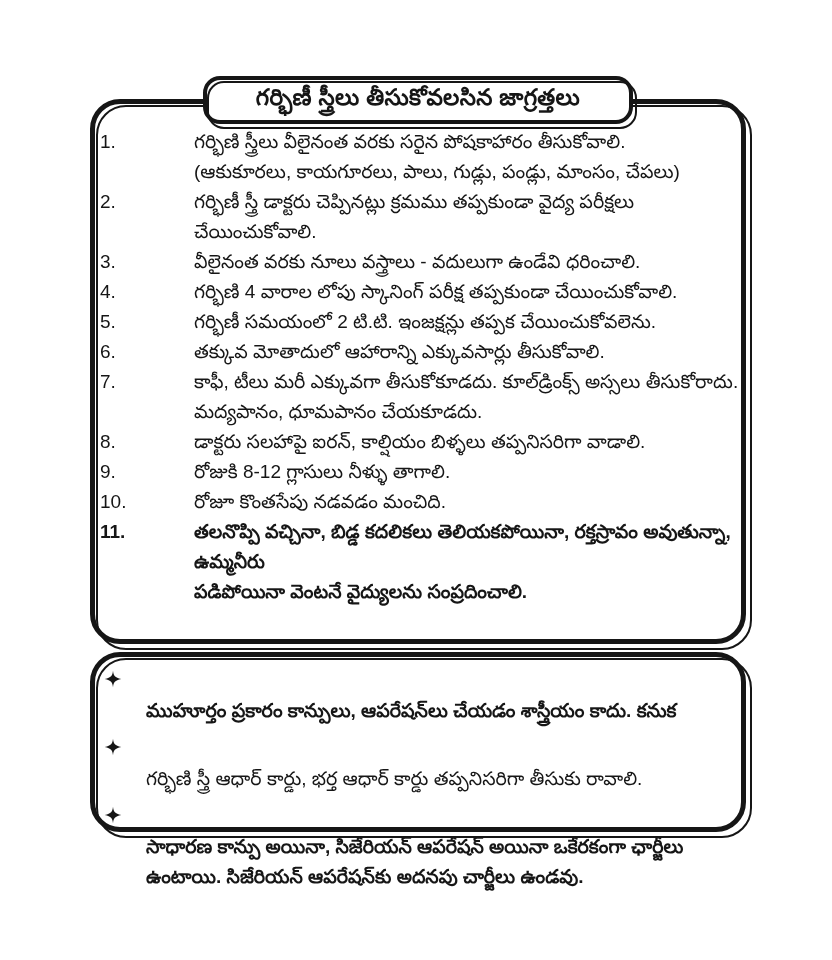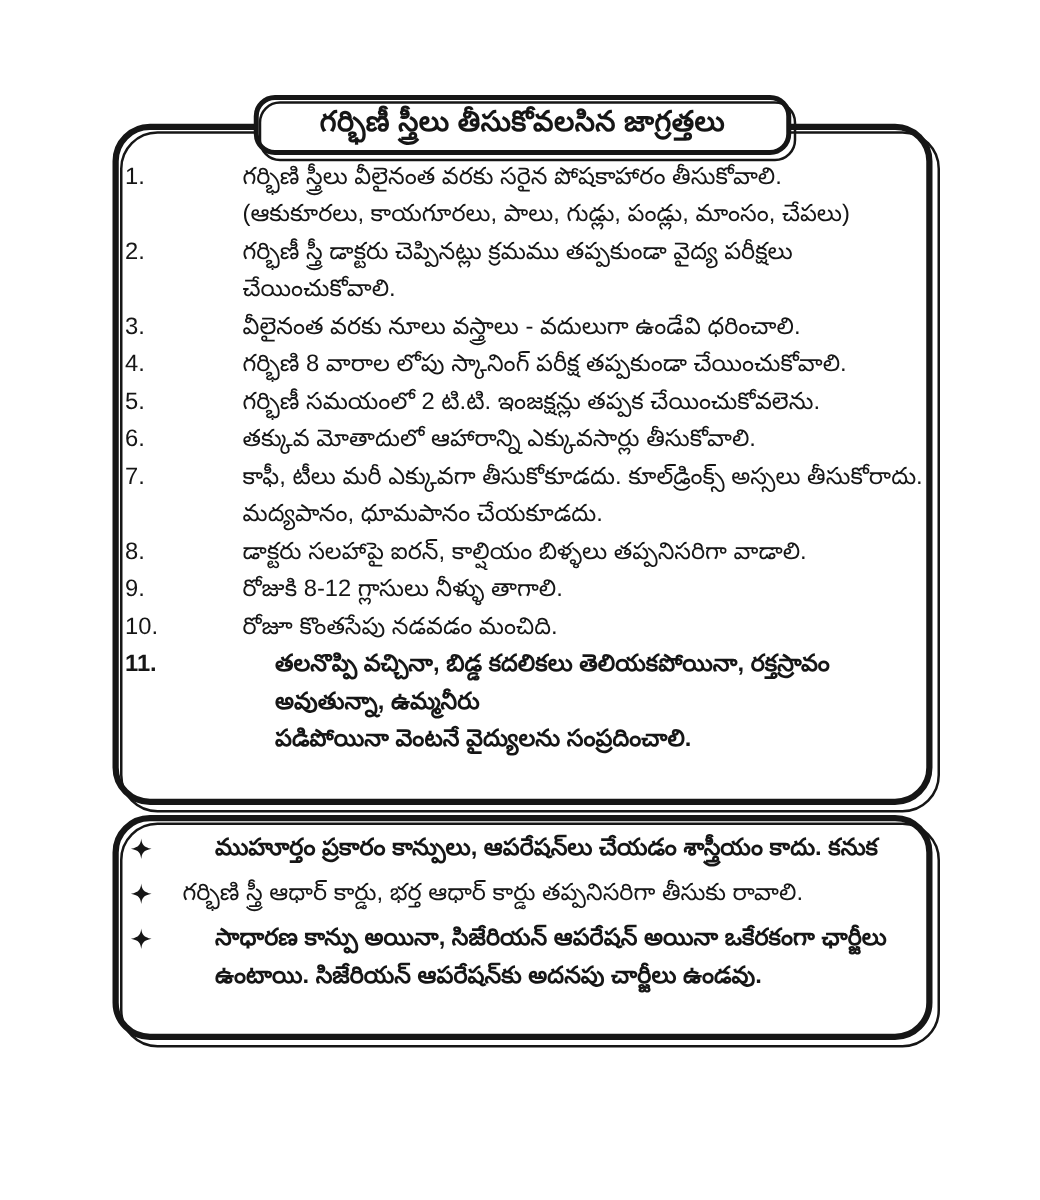--- a/index.html
+++ b/index.html
@@ -56,37 +56,37 @@
 
   .list {
     position:absolute;
     left:100px; top:127px; width:640px;
     z-index:2;
     font-size:19px; line-height:30px;
   }
   .row { display:flex; align-items:flex-start; }
   .num { flex:none; width:46px; }
   .lines { flex:1;margin-left:48px; }
-  .bold { font-weight:bold;gap:26px; }
+  .bold { font-weight:bold; }
 
   .notes {
     position:absolute;
     left:100px; top:664px; width:640px;
     z-index:2;
     font-size:19px; line-height:30px;
   }
   .note-row { display:flex; align-items:flex-start; }
   .note-row + .note-row { margin-top:6px; }
   .star {
     flex:none; width:46px;
     display:flex; align-items:flex-start;
     padding-top:6px; padding-left:4px;
   }
   .star svg { width:18px; height:18px; display:block; }
-  .note-text { flex:1; }
+  .note-text { flex:1;margin-top:32px; }
 </style>
 </head>
 <body>
 
 <div class="page">
 
   <div class="title-box">
     <span class="title-text">గర్భిణీ స్త్రీలు తీసుకోవలసిన జాగ్రత్తలు</span>
   </div>
 
@@ -112,21 +112,21 @@
     <div class="row">
       <span class="num">3.</span>
       <div class="lines">
         <div>వీలైనంత వరకు నూలు వస్త్రాలు - వదులుగా ఉండేవి ధరించాలి.</div>
       </div>
     </div>
 
     <div class="row">
       <span class="num">4.</span>
       <div class="lines">
-        <div>గర్భిణి 8 వారాల లోపు స్కానింగ్ పరీక్ష తప్పకుండా చేయించుకోవాలి.</div>
+        <div>గర్భిణి 4 వారాల లోపు స్కానింగ్ పరీక్ష తప్పకుండా చేయించుకోవాలి.</div>
       </div>
     </div>
 
     <div class="row">
       <span class="num">5.</span>
       <div class="lines">
         <div>గర్భిణీ సమయంలో 2 టి.టి. ఇంజక్షన్లు తప్పక చేయించుకోవలెను.</div>
       </div>
     </div>
 

